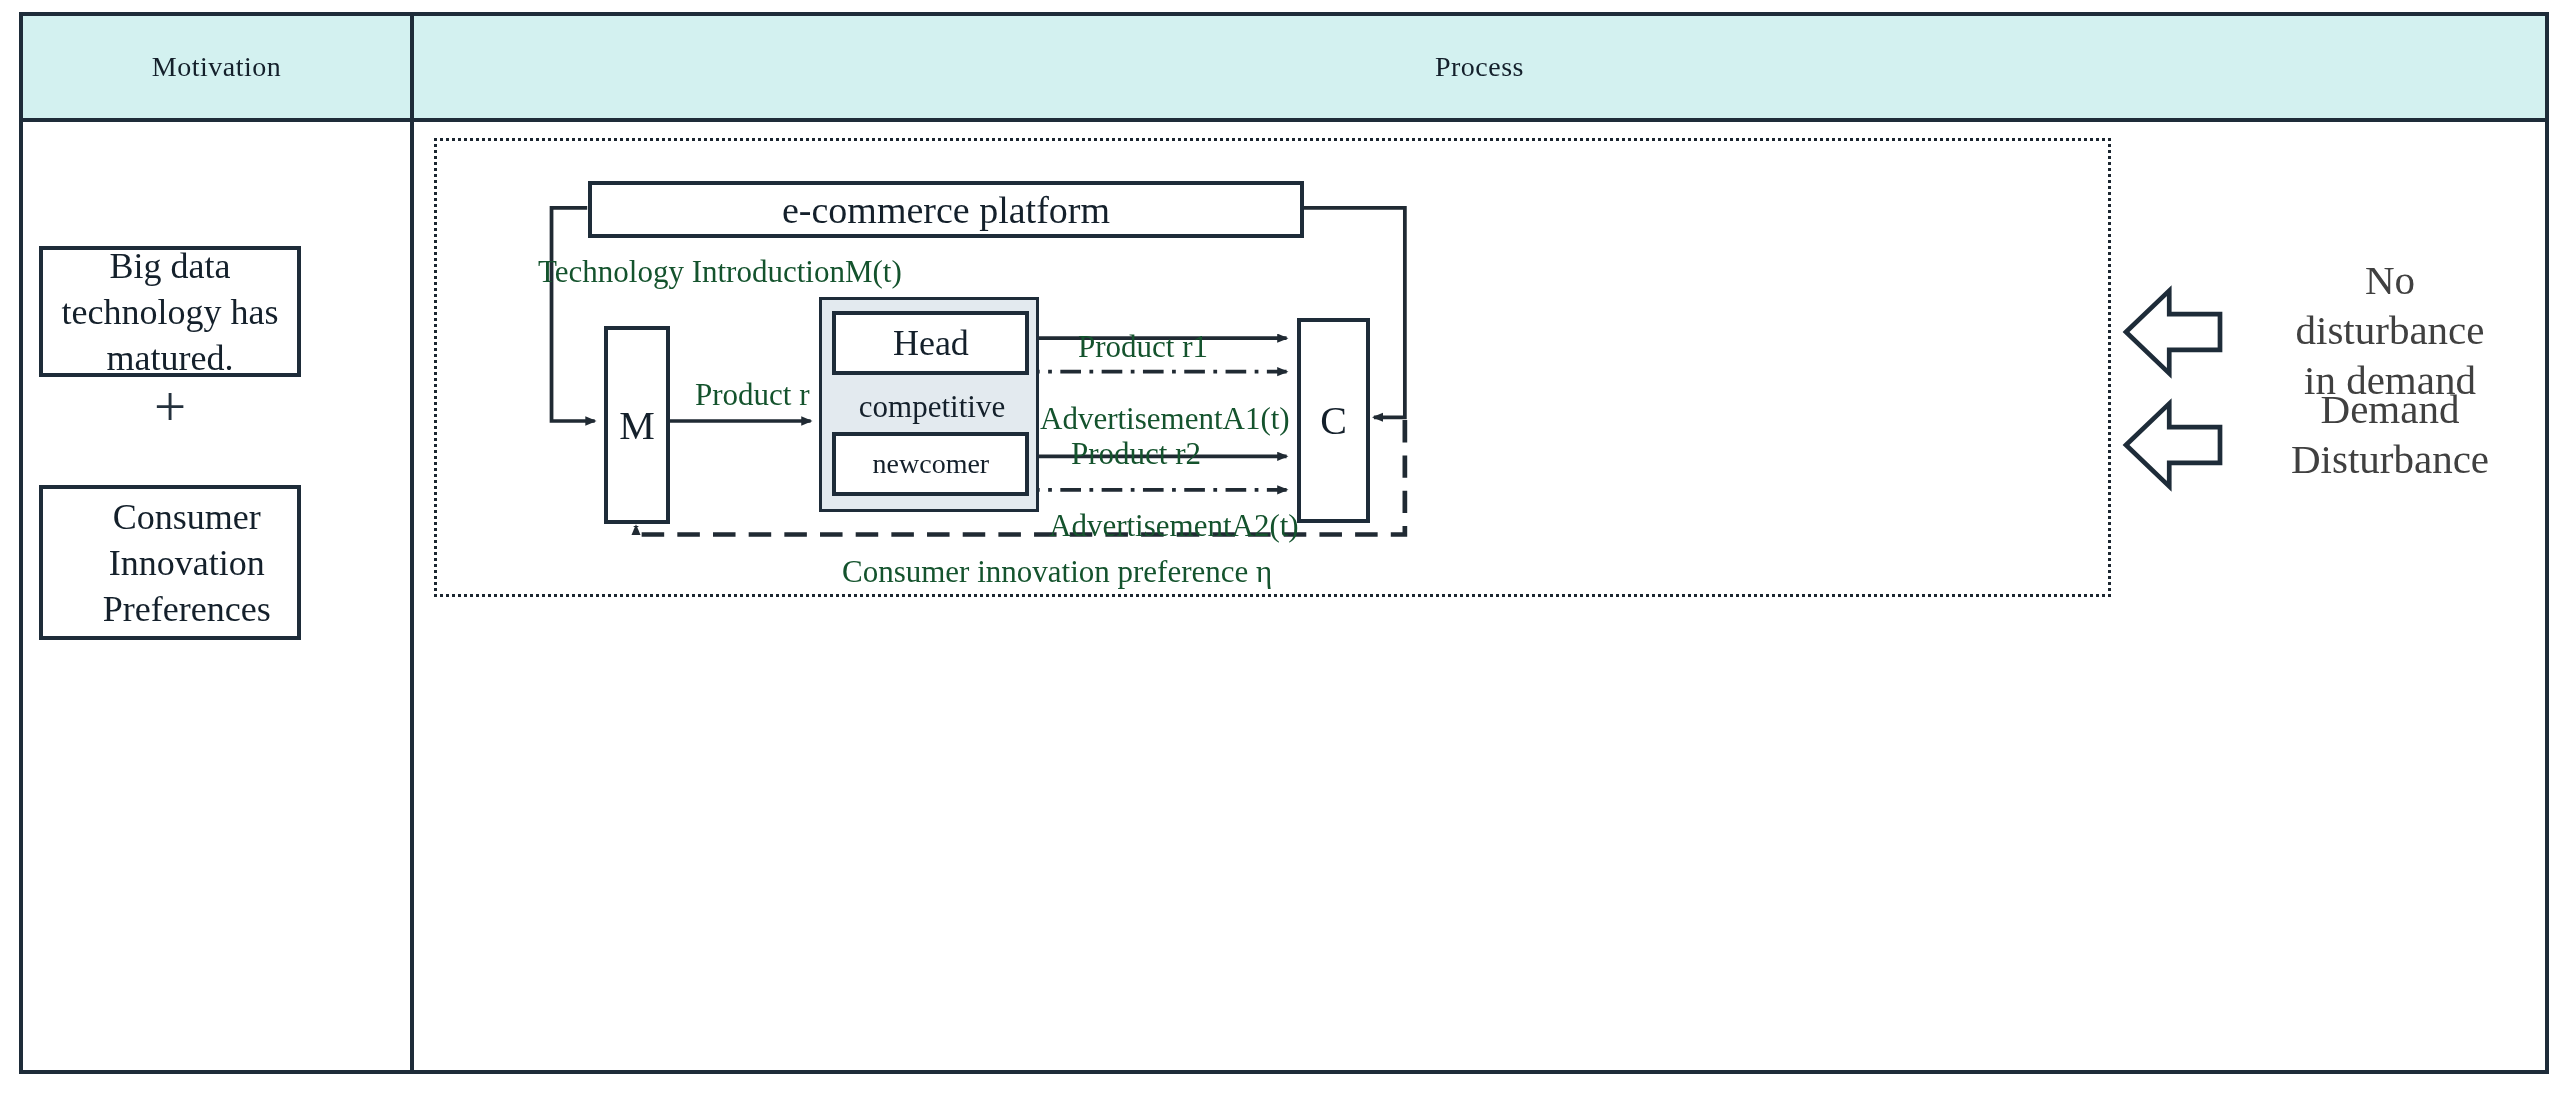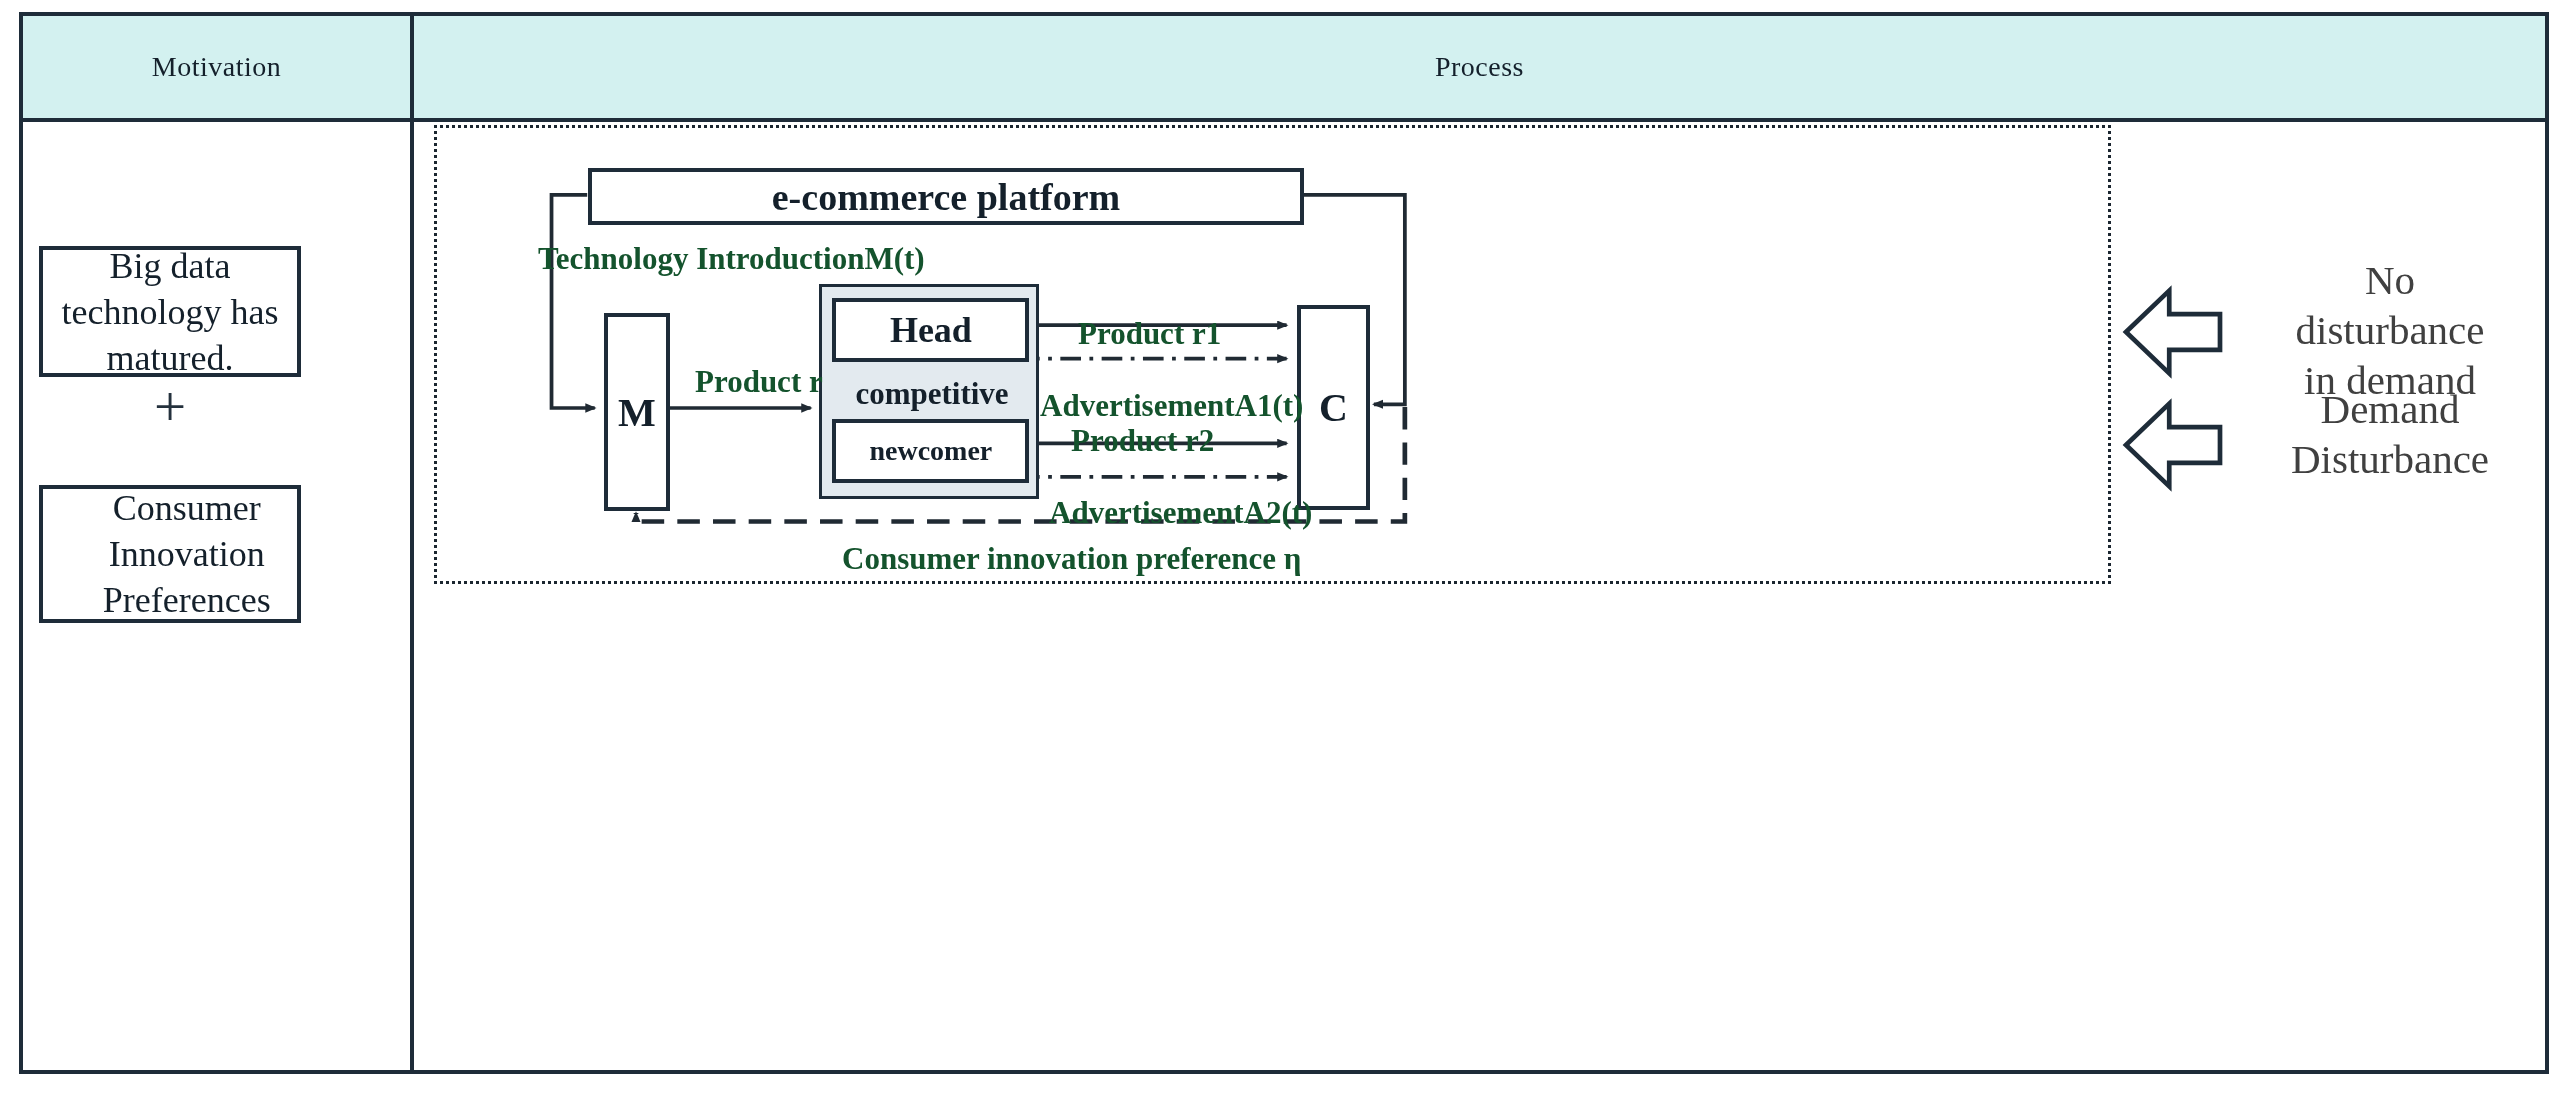--- a/index.html
+++ b/index.html
@@ -46,34 +46,33 @@
   
   .motiv-box{
     position:absolute;left:16px;width:262px;
     border:4.7px solid #1e2c39;background:#fff;box-sizing:border-box;
     display:flex;align-items:center;justify-content:center;
     text-align:center;font-size:36px;line-height:1.28;
     padding:5.7px 7.5px;
     margin-top:29px;
   }
   #motiv-box-0{top:95px;height:131px;}
-  #motiv-box-1{top:334px;height:138px;padding-left:41px;}
+  #motiv-box-1{top:334px;height:155px;padding-left:41px;}
   .plus-sign{
     position:absolute;left:16px;width:262px;top:250px;height:68px;
     display:flex;align-items:center;justify-content:center;
     font-size:57px;line-height:1;color:#24313d;font-weight:300;
   }
 
   
   .dotted-frame{
-    position:absolute;left:20px;top:3px;
+    position:absolute;left:20px;top:16px;
     width:1677px;height:459px;
     border:3.8px dotted #1b2630;
     box-sizing:border-box;
-    font-weight:bold;
   }
 
   .node{
     position:absolute;background:#fff;border:4.7px solid #1e2c39;
     box-sizing:border-box;display:flex;align-items:center;
     justify-content:center;text-align:center;
   }
   #node-platform{left:151px;top:40px;width:716px;height:57px;font-size:38px;}
   #node-m{left:167px;top:185px;width:66px;height:198px;font-size:40px;}
   #node-c{left:860px;top:177px;width:73px;height:205px;font-size:40px;}

